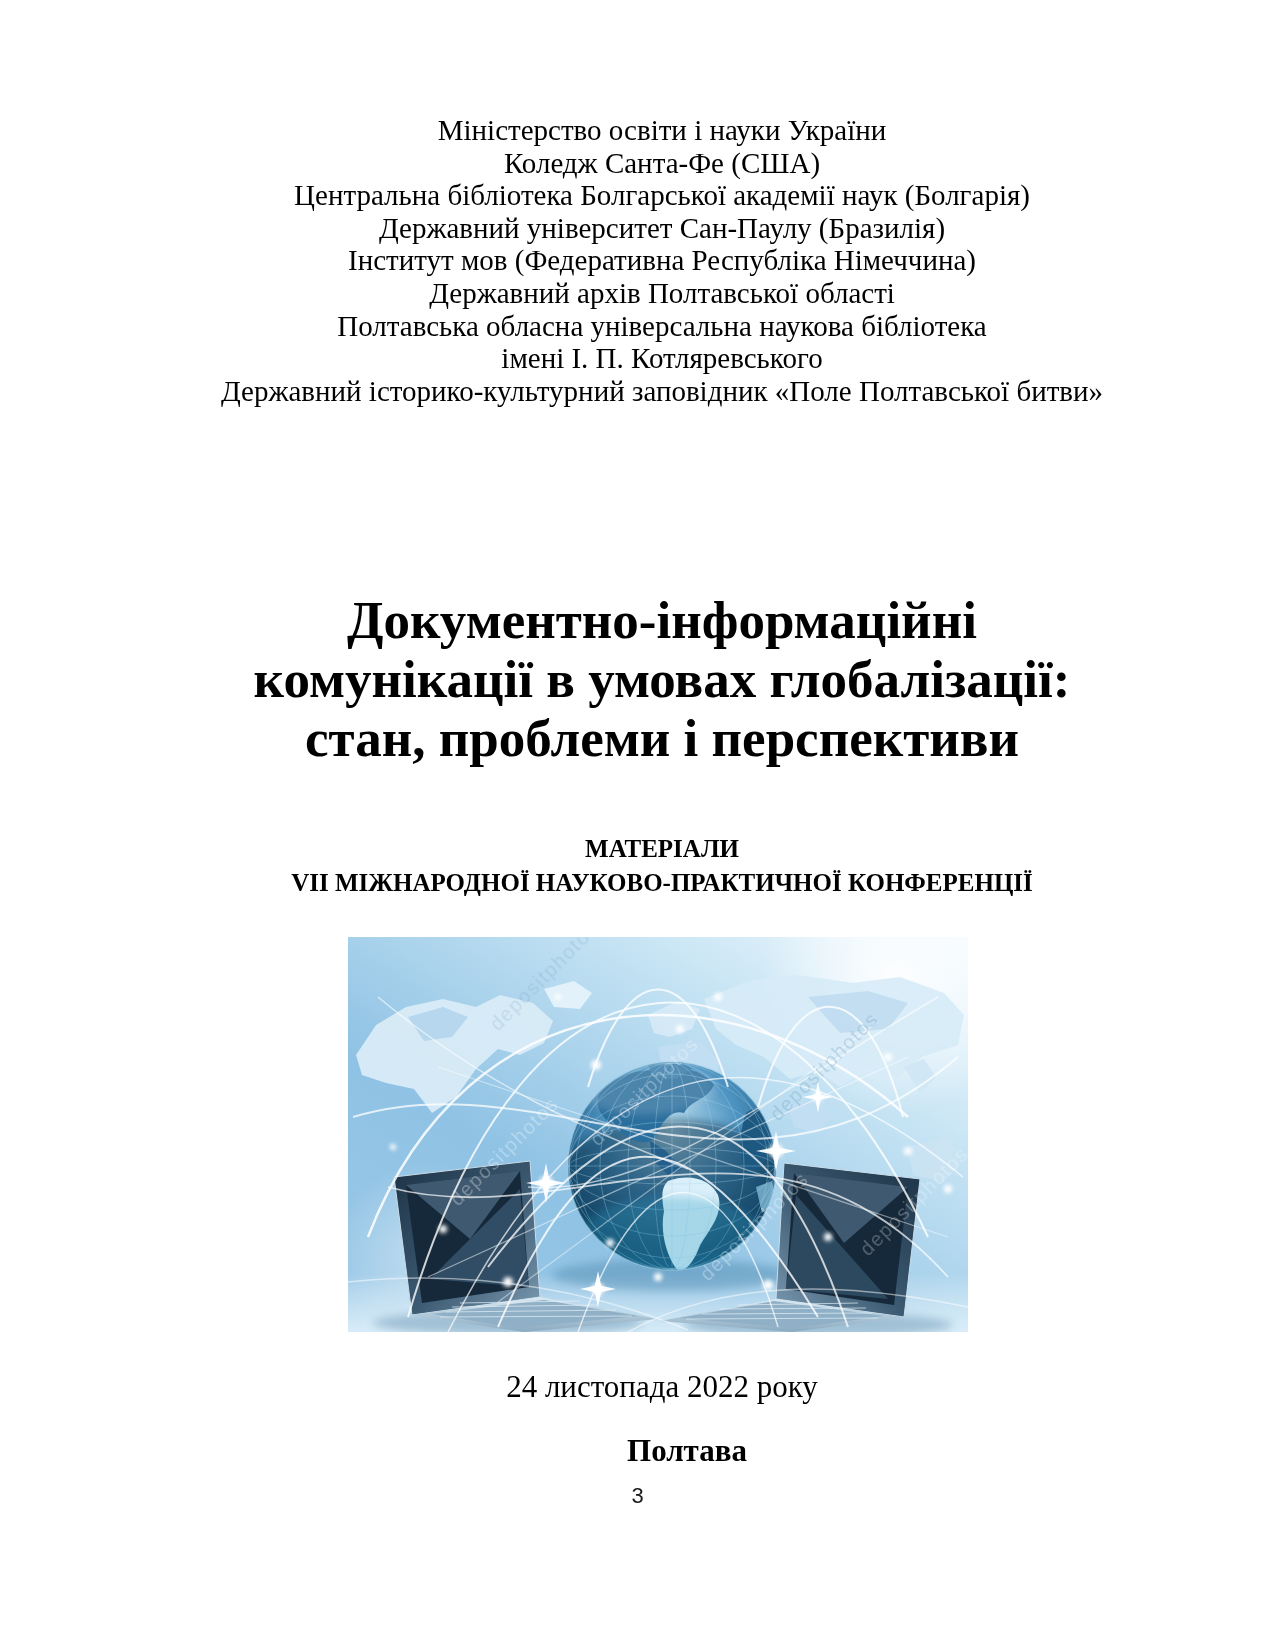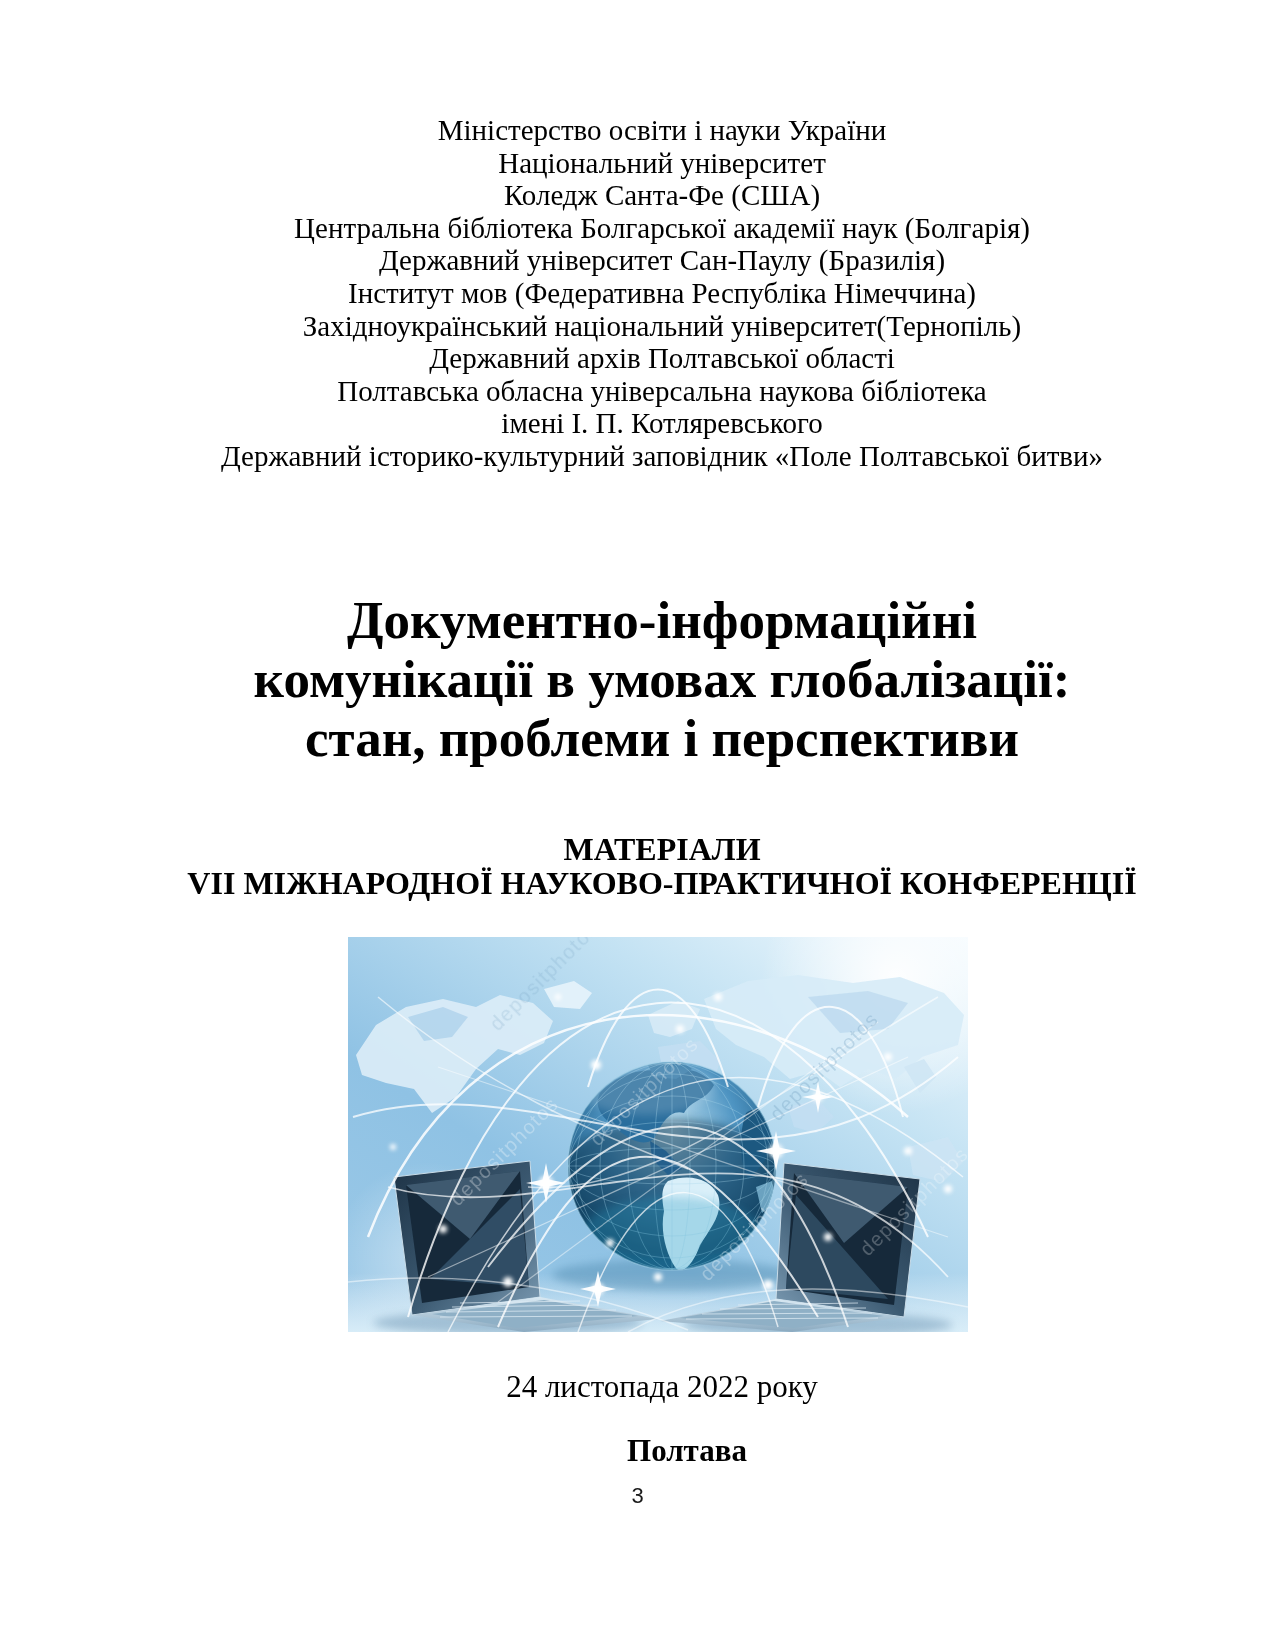--- a/index.html
+++ b/index.html
@@ -9,43 +9,41 @@
     margin:0 auto;
     background:#ffffff;
     font-family:"Liberation Serif","DejaVu Serif",serif;
     color:#000;
     overflow:hidden;
   }
   .centered { position:absolute; left:50px; width:1224px; text-align:center; }
   .institutions { top:114px; font-size:29px; line-height:32.6px; font-weight:400; }
   .institutions div { white-space:nowrap; }
   .main-title { top:591px; font-size:53px; line-height:59px; font-weight:bold; }
-  .materials { top:832px; font-size:32px; line-height:34px; font-weight:bold; }
+  .materials { top:832px; font-size:25px; line-height:34px; font-weight:bold; }
   .conf-date { top:1365px; font-size:31px; line-height:43px; font-weight:normal; }
   .conf-city { top:1429px; left:75px; font-size:31px; line-height:43px; font-weight:bold; }
   .page-num  { position:absolute; top:1483px; left:0; width:1275px; text-align:center;
                font-size:22px; line-height:26px;
                font-family:"Liberation Sans","DejaVu Sans",sans-serif; color:#1a1a1a; }
   .cover { position:absolute; left:348px; top:937px; width:620px; height:395px; }
   .cover svg { display:block; }
   .wm { font-family:"Liberation Sans","DejaVu Sans",sans-serif; letter-spacing:1.5px; }
 </style>
 </head>
 <body>
 
 <div class="page">
 
   <div class="centered institutions">
     <div>Міністерство освіти і науки України</div>
-    <div>Національний університет</div>
     <div>Коледж Санта-Фе (США)</div>
     <div>Центральна бібліотека Болгарської академії наук (Болгарія)</div>
     <div>Державний університет Сан-Паулу (Бразилія)</div>
     <div>Інститут мов (Федеративна Республіка Німеччина)</div>
-    <div>Західноукраїнський національний університет(Тернопіль)</div>
     <div>Державний архів Полтавської області</div>
     <div>Полтавська обласна універсальна наукова бібліотека</div>
     <div>імені І. П. Котляревського</div>
     <div>Державний історико-культурний заповідник «Поле Полтавської битви»</div>
   </div>
 
   <div class="centered main-title">
     <div>Документно-інформаційні</div>
     <div>комунікації в умовах глобалізації:</div>
     <div>стан, проблеми і перспективи</div>

